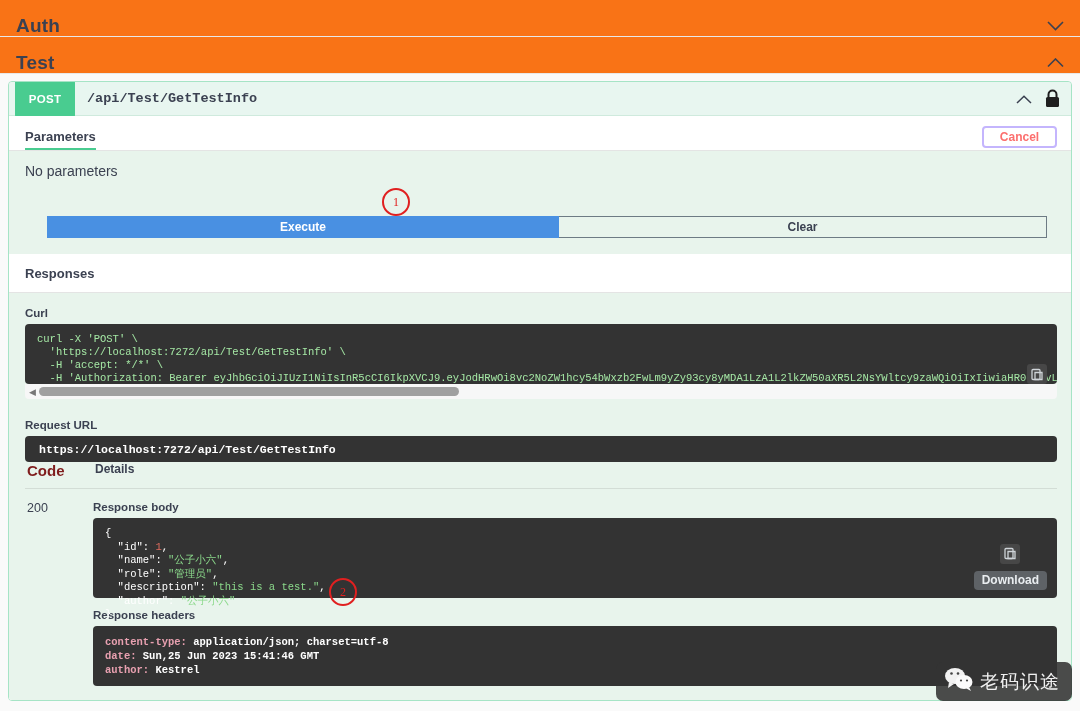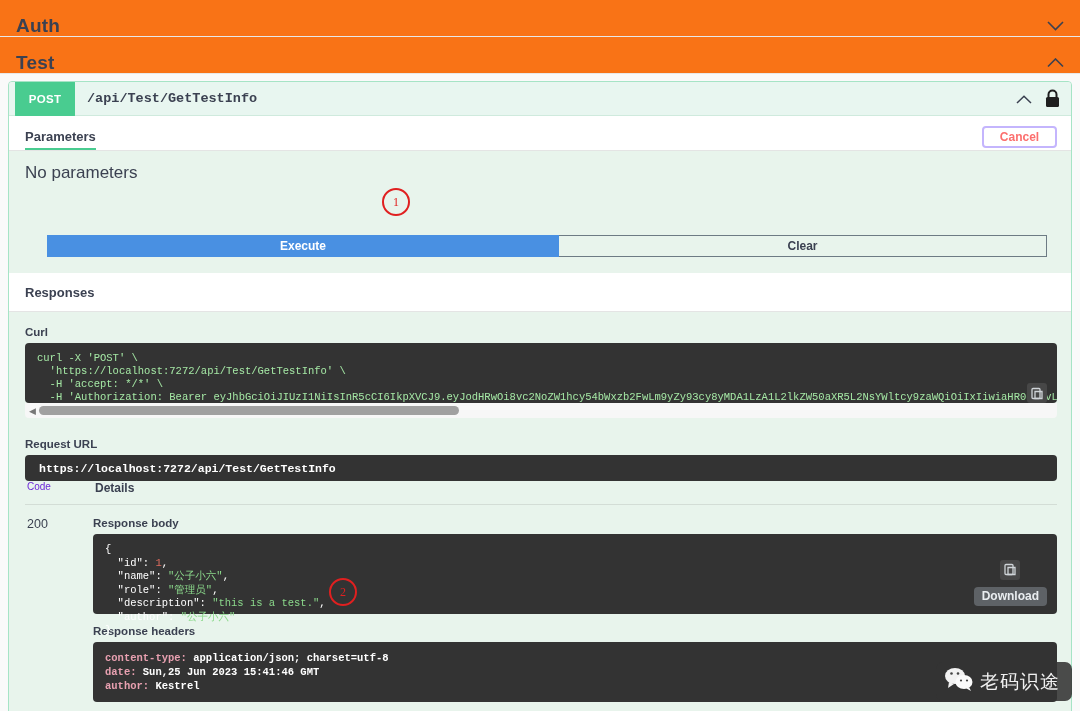--- a/index.html
+++ b/index.html
@@ -92,21 +92,21 @@
     color: #fc6f6e; font-size: 12px; font-weight: bold;
     display: flex; align-items: center; justify-content: center;
     cursor: pointer;
   }
 
   .params-pane {
     background: #e8f4ec;
     padding: 12px 14px 16px 16px;
     position: relative;
   }
-  .no-params { font-size: 17px; color: #3b4151; margin-bottom: 52px; }
+  .no-params { font-size: 14px; color: #3b4151; margin-bottom: 37px; }
 
   .btn-row { display: flex; padding: 0 10px 0 22px; }
   .execute-btn {
     flex: 0 0 512px; height: 22px;
     background: #4990e2;
     border: 1px solid #4990e2;
     color: #fff; font-size: 12px; font-weight: bold;
     display: flex; align-items: center; justify-content: center;
     cursor: pointer;
   }
@@ -206,21 +206,21 @@
   }
 
   .server-resp-label { font-size: 11.5px; font-weight: bold; color: #3b4151; margin: 16px 0 10px 2px; }
 
   .resp-table { width: 100%; }
   .resp-head {
     display: flex;
     padding: 0 0 9px 2px;
     border-bottom: 1px solid #d3ddd6;
   }
-  .resp-head .c-code { width: 68px; font-size: 10px; font-weight: normal; color: #6d28d9; }
+  .resp-head .c-code { width: 68px; font-size: 15px; font-weight: bold; color: #7f1d1d; }
   .resp-head .c-det { font-size: 12px; font-weight: bold; color: #3b4151; }
 
   .resp-row { display: flex; padding-top: 12px; }
   .resp-row .c-code { width: 68px; font-size: 12.5px; color: #3b4151; padding-left: 2px; }
   .resp-row .c-det { flex: 1; }
 
   .resp-body-block {
     background: #333333;
     border-radius: 4px;
     padding: 9px 12px;

